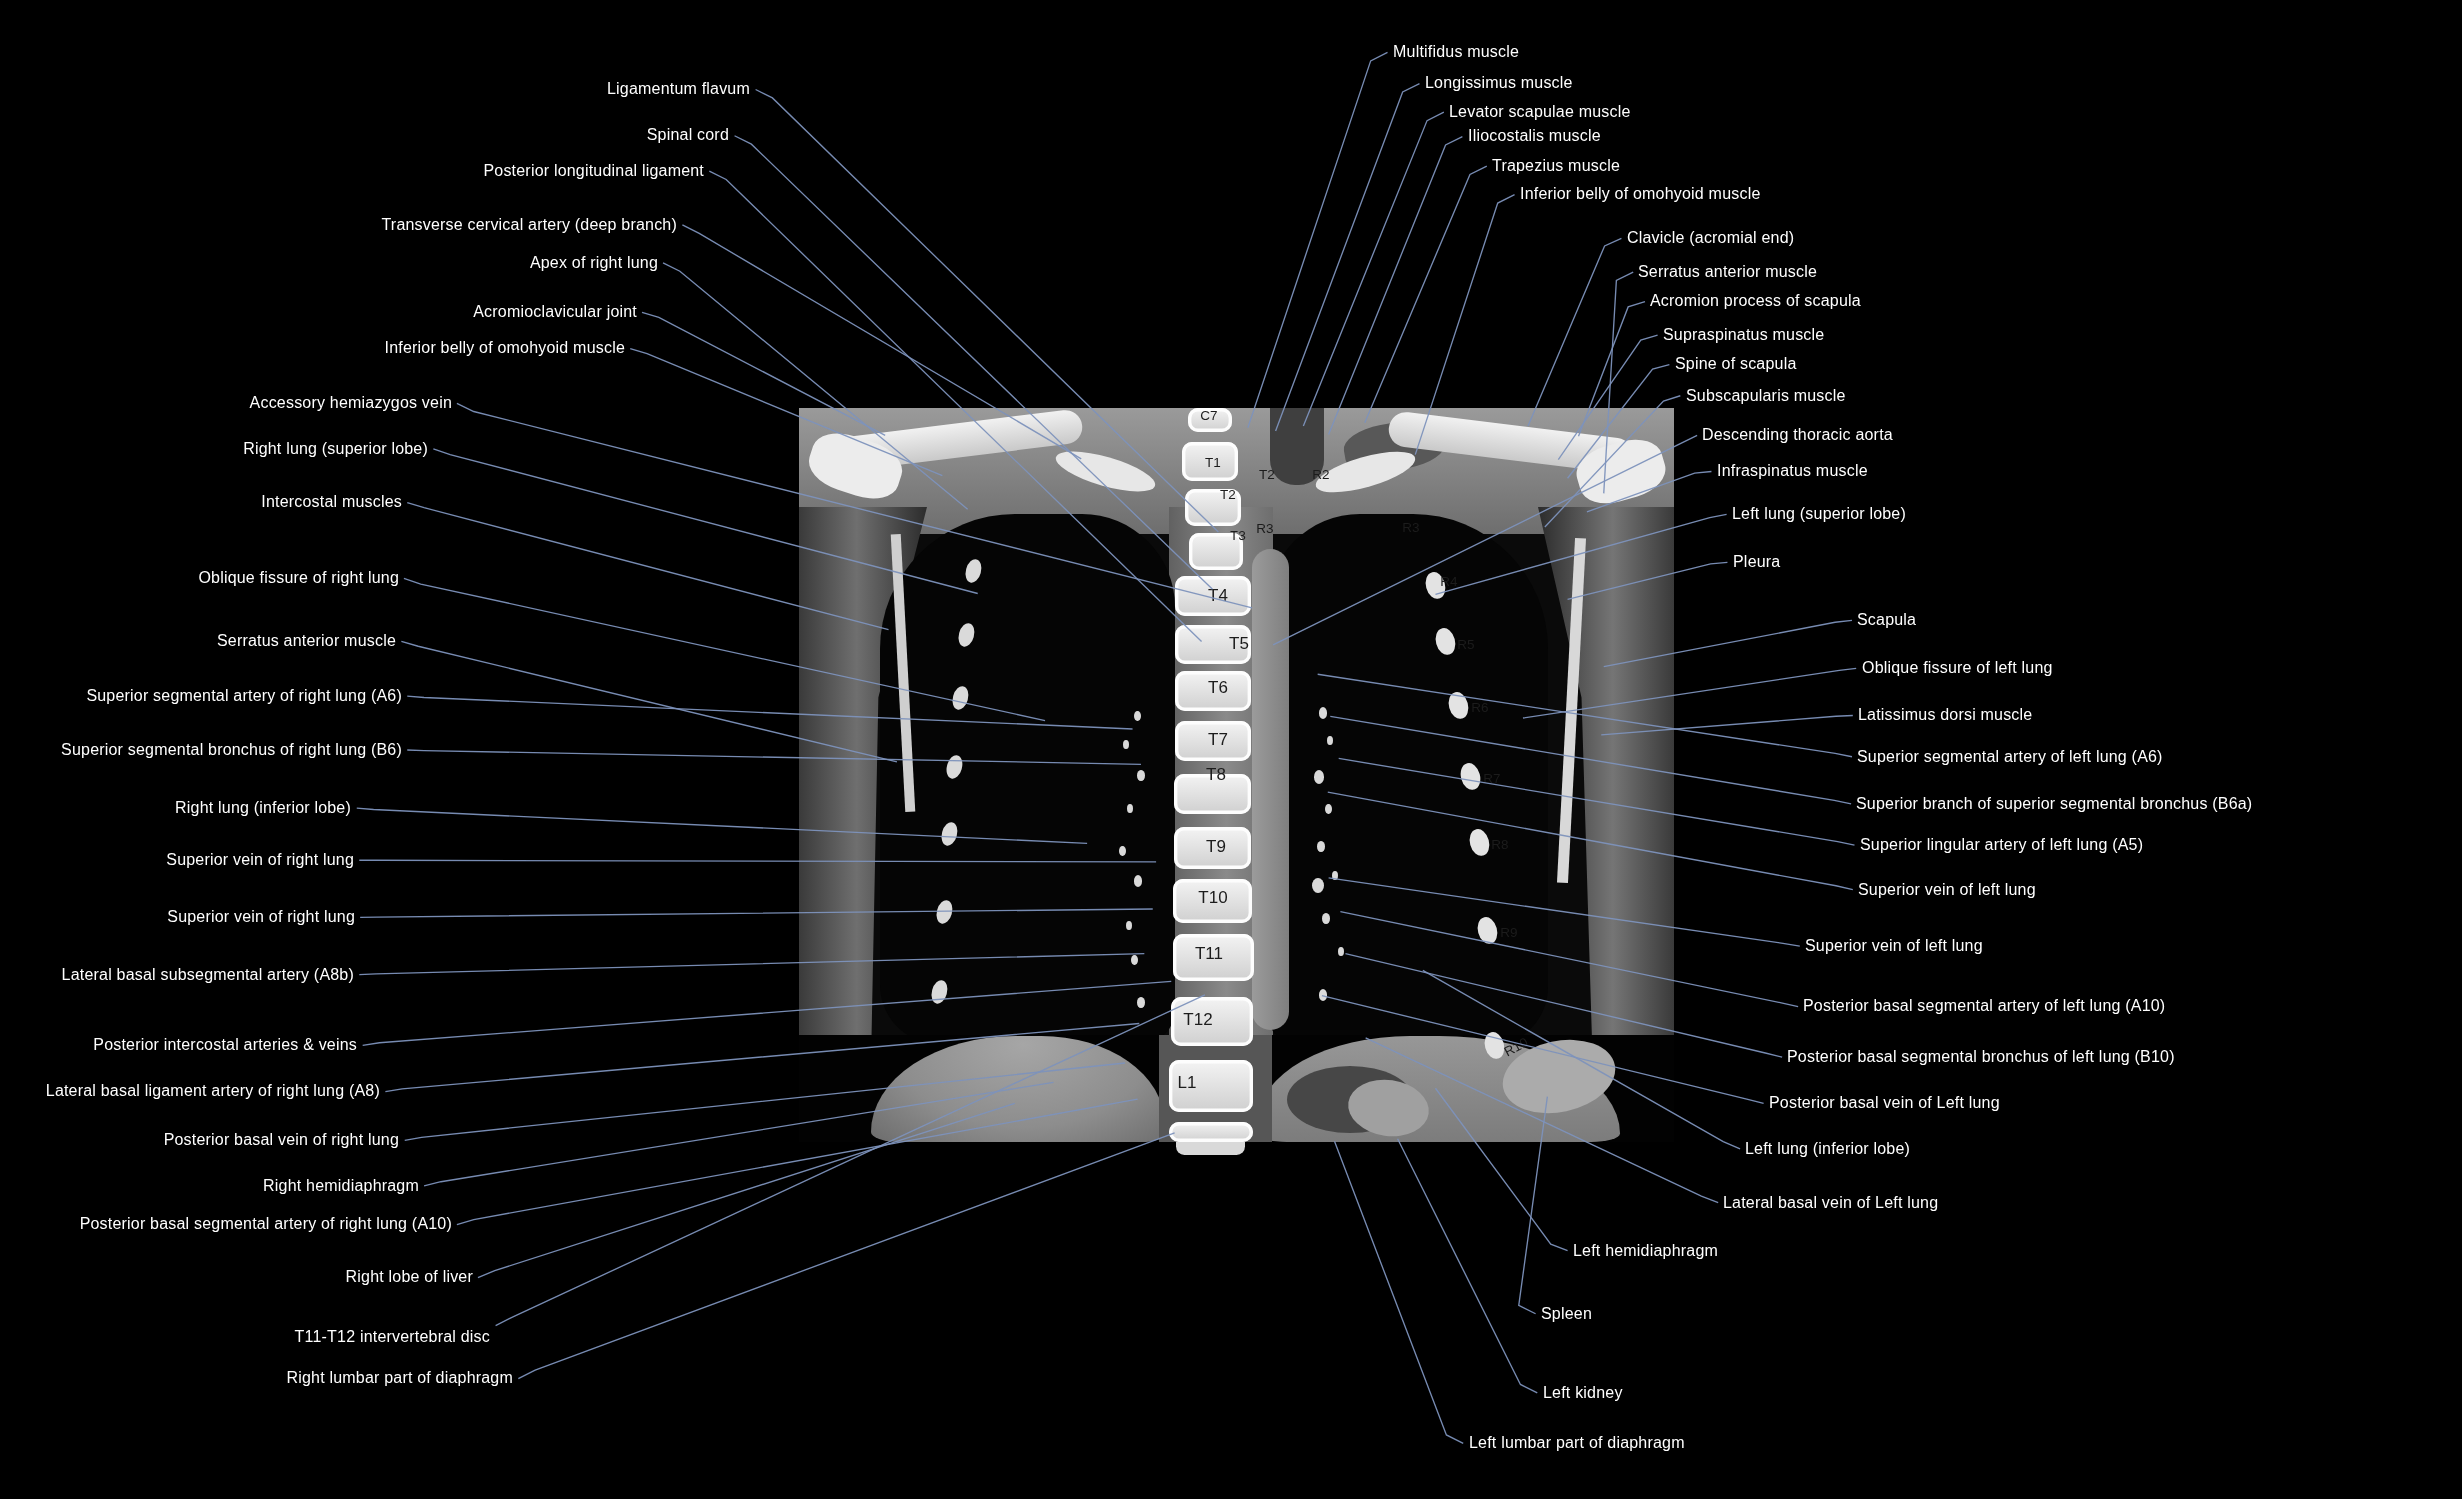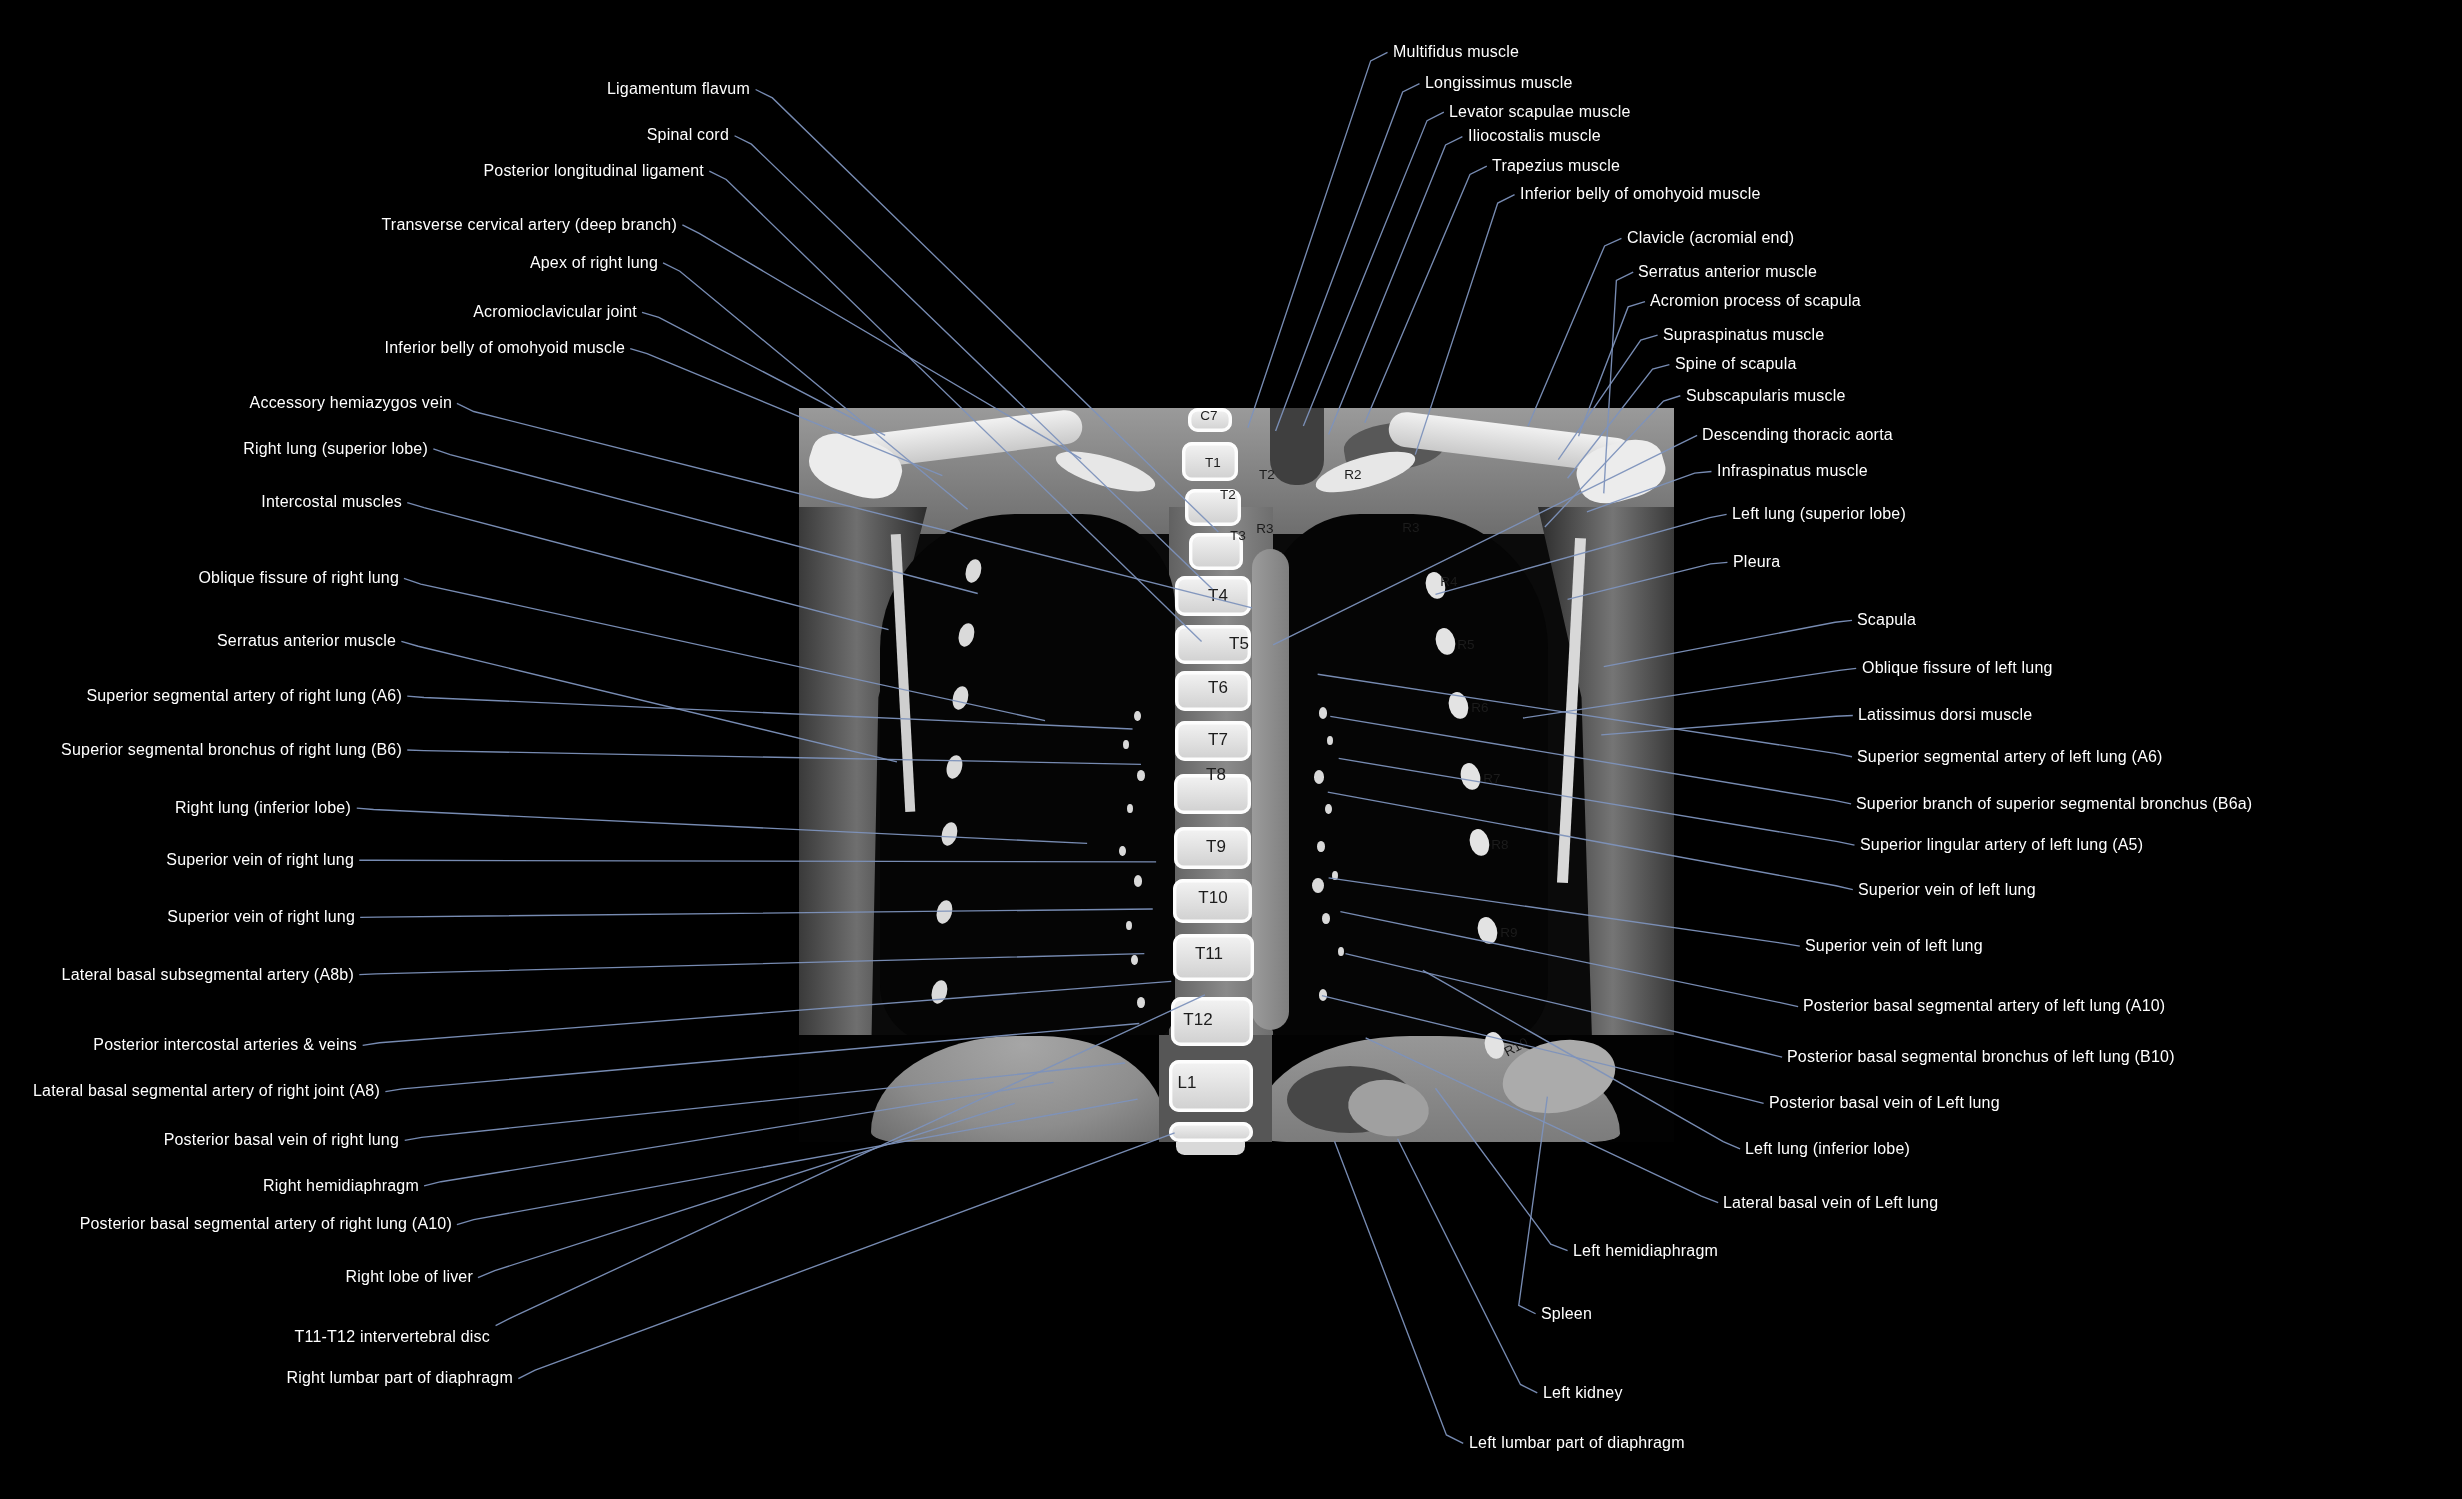--- a/index.html
+++ b/index.html
@@ -191,21 +191,21 @@
       <div class="label right" style="top: 502px; right: 2060px;">Intercostal muscles</div>
       <div class="label right" style="top: 578px; right: 2063px;">Oblique fissure of right lung</div>
       <div class="label right" style="top: 641px; right: 2066px;">Serratus anterior muscle</div>
       <div class="label right" style="top: 696px; right: 2060px;">Superior segmental artery of right lung (A6)</div>
       <div class="label right" style="top: 750px; right: 2060px;">Superior segmental bronchus of right lung (B6)</div>
       <div class="label right" style="top: 808px; right: 2111px;">Right lung (inferior lobe)</div>
       <div class="label right" style="top: 860px; right: 2108px;">Superior vein of right lung</div>
       <div class="label right" style="top: 917px; right: 2107px;">Superior vein of right lung</div>
       <div class="label right" style="top: 975px; right: 2108px;">Lateral basal subsegmental artery (A8b)</div>
       <div class="label right" style="top: 1045px; right: 2105px;">Posterior intercostal arteries &amp; veins</div>
-      <div class="label right" style="top: 1091px; right: 2082px;">Lateral basal segmental artery of right joint (A8)</div>
+      <div class="label right" style="top: 1091px; right: 2082px;">Lateral basal ligament artery of right lung (A8)</div>
       <div class="label right" style="top: 1140px; right: 2063px;">Posterior basal vein of right lung</div>
       <div class="label right" style="top: 1186px; right: 2043px;">Right hemidiaphragm</div>
       <div class="label right" style="top: 1224px; right: 2010px;">Posterior basal segmental artery of right lung (A10)</div>
       <div class="label right" style="top: 1277px; right: 1989px;">Right lobe of liver</div>
       <div class="label right" style="top: 1325px; right: 1972px; margin-top: 12px;">T11-T12 intervertebral disc</div>
       <div class="label right" style="top: 1378px; right: 1949px;">Right lumbar part of diaphragm</div>
       <div class="label left" style="top: 52px; left: 1393px;">Multifidus muscle</div>
       <div class="label left" style="top: 83px; left: 1425px;">Longissimus muscle</div>
       <div class="label left" style="top: 112px; left: 1449px;">Levator scapulae muscle</div>
       <div class="label left" style="top: 136px; left: 1468px;">Iliocostalis muscle</div>
@@ -235,21 +235,21 @@
       <div class="label left" style="top: 1149px; left: 1745px;">Left lung (inferior lobe)</div>
       <div class="label left" style="top: 1203px; left: 1723px;">Lateral basal vein of Left lung</div>
       <div class="label left" style="top: 1251px; left: 1573px;">Left hemidiaphragm</div>
       <div class="label left" style="top: 1314px; left: 1541px;">Spleen</div>
       <div class="label left" style="top: 1393px; left: 1543px;">Left kidney</div>
       <div class="label left" style="top: 1443px; left: 1469px;">Left lumbar part of diaphragm</div>
     </div>
 <div class="marker small" style="left: 1209px; top: 415px;">C7</div>
     <div class="marker small" style="left: 1213px; top: 462px;">T1</div>
     <div class="marker small" style="left: 1267px; top: 474px;">T2</div>
-    <div class="marker small" style="left: 1321px; top: 474px; margin-left: 32px;">R2</div>
+    <div class="marker small" style="left: 1321px; top: 474px;">R2</div>
     <div class="marker small" style="left: 1228px; top: 494px;">T2</div>
     <div class="marker small" style="left: 1265px; top: 528px;">R3</div>
     <div class="marker small" style="left: 1411px; top: 527px;">R3</div>
     <div class="marker small" style="left: 1238px; top: 536px; font-family: Liberation Mono, monospace;">T3</div>
     <div class="marker large" style="left: 1218px; top: 596px;">T4</div>
     <div class="marker large" style="left: 1219px; top: 644px; margin-left: 20px;">T5</div>
     <div class="marker large" style="left: 1218px; top: 688px;">T6</div>
     <div class="marker large" style="left: 1218px; top: 740px;">T7</div>
     <div class="marker large" style="left: 1216px; top: 775px;">T8</div>
     <div class="marker large" style="left: 1216px; top: 847px;">T9</div>

